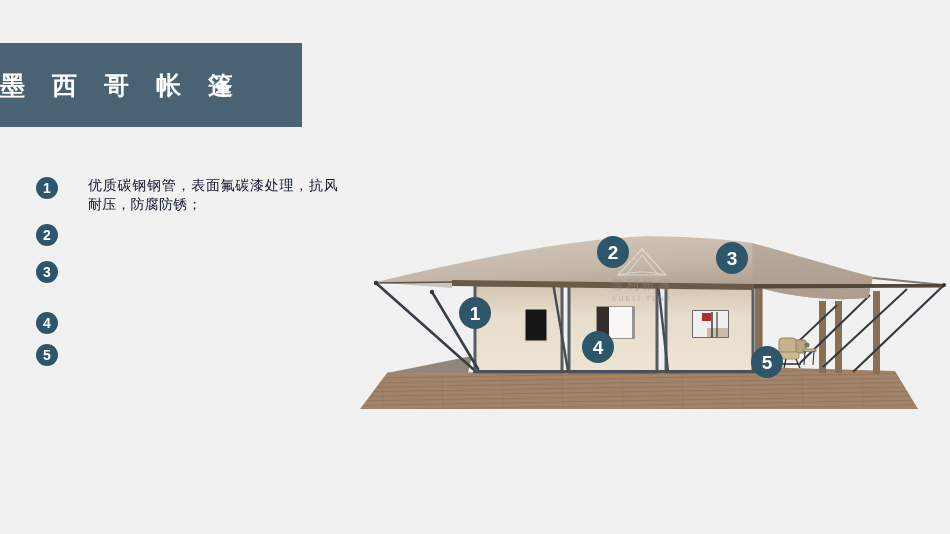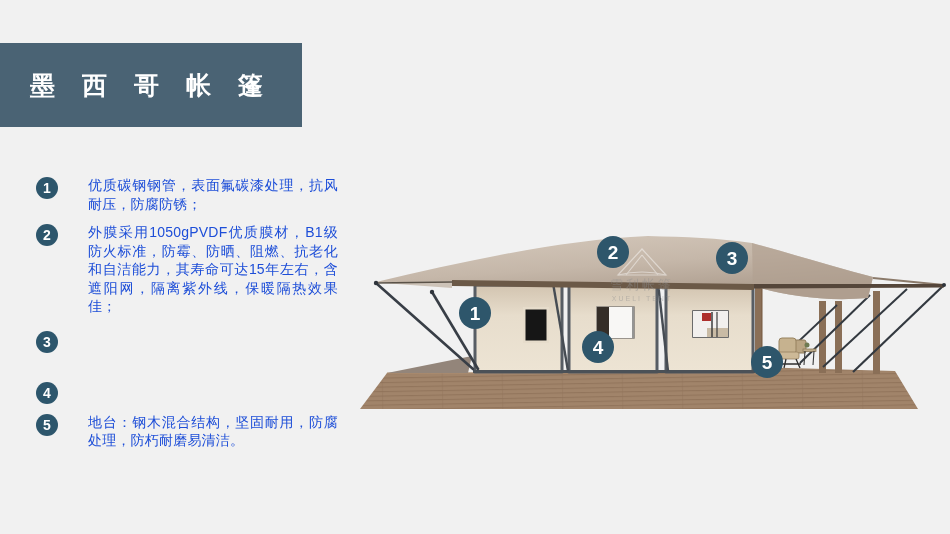--- a/index.html
+++ b/index.html
@@ -6,41 +6,41 @@
   body{
     width:950px;height:534px;position:relative;overflow:hidden;
     background:#f1f1f1;
     font-family:"Liberation Sans",sans-serif;
     -webkit-font-smoothing:antialiased;
   }
   
   .titlebox{
     position:absolute;left:0;top:43px;width:302px;height:84px;
     background:#4a6374;display:flex;align-items:center;
-    box-sizing:border-box;padding-left:30px;
+    box-sizing:border-box;
   }
   .titlebox h1{
     margin:0;color:#ffffff;font-size:25px;font-weight:700;
     letter-spacing:27px;white-space:nowrap;line-height:1;
   }
   
   .features{position:absolute;left:36px;top:176px;width:312px;}
   .feature{display:flex;align-items:flex-start;gap:30px;}
   .feature + .feature{margin-top:10px;}
   .feature.gap-14{margin-top:14px;}
   .feature.gap-28{margin-top:28px;}
   .feature.gap-9{margin-top:9px;}
   .fbadge{
     flex:0 0 22px;width:22px;height:22px;border-radius:50%;
     background:#2d566c;color:#fff;font-size:14px;font-weight:700;
     display:flex;align-items:center;justify-content:center;margin-top:1px;
   }
   .ftext{
     margin:0;width:250px;font-size:14px;line-height:18.5px;
-    color:#1d4ed8;text-align:justify;letter-spacing:0.2px;
+    color:#0f172a;text-align:justify;letter-spacing:0.2px;
   }
   
   .figure{position:absolute;left:355px;top:225px;width:595px;height:195px;}
   .callout-num{
     fill:#ffffff;font-size:19px;font-weight:700;
     text-anchor:middle;dominant-baseline:central;
     font-family:"Liberation Sans",sans-serif;
   }
   .wm-cn{fill:#8f8f8f;opacity:.45;font-size:13px;letter-spacing:3px;text-anchor:middle;}
   .wm-en{fill:#8f8f8f;opacity:.45;font-size:7px;letter-spacing:2px;text-anchor:middle;}
@@ -52,31 +52,29 @@
   <h1>墨西哥帐篷</h1>
 </div>
 
 <div class="features">
   <div class="feature">
     <div class="fbadge">1</div>
     <p class="ftext">优质碳钢钢管，表面氟碳漆处理，抗风耐压，防腐防锈；</p>
   </div>
   <div class="feature">
     <div class="fbadge">2</div>
-    <p class="ftext">外膜采用1050gPVDF优质膜材，B1级防火标准，防霉、防晒、阻燃、抗老化和自洁能力，其寿命可达15年左右，含遮阳网，隔离紫外线，保暖隔热效果佳；</p>
   </div>
   <div class="feature gap-14">
     <div class="fbadge">3</div>
   </div>
   <div class="feature gap-28">
     <div class="fbadge">4</div>
   </div>
   <div class="feature gap-9">
     <div class="fbadge">5</div>
-    <p class="ftext">地台：钢木混合结构，坚固耐用，防腐处理，防朽耐磨易清洁。</p>
   </div>
 </div>
 
 <div class="figure">
 <svg width="595" height="195" viewBox="0 0 595 195" xmlns="http://www.w3.org/2000/svg">
   <defs>
     <linearGradient id="canopyGrad" x1="0" y1="0" x2="0.55" y2="1">
       <stop offset="0" stop-color="#d6cabd"></stop>
       <stop offset="0.55" stop-color="#c5b7a9"></stop>
       <stop offset="1" stop-color="#ab9b8c"></stop>

